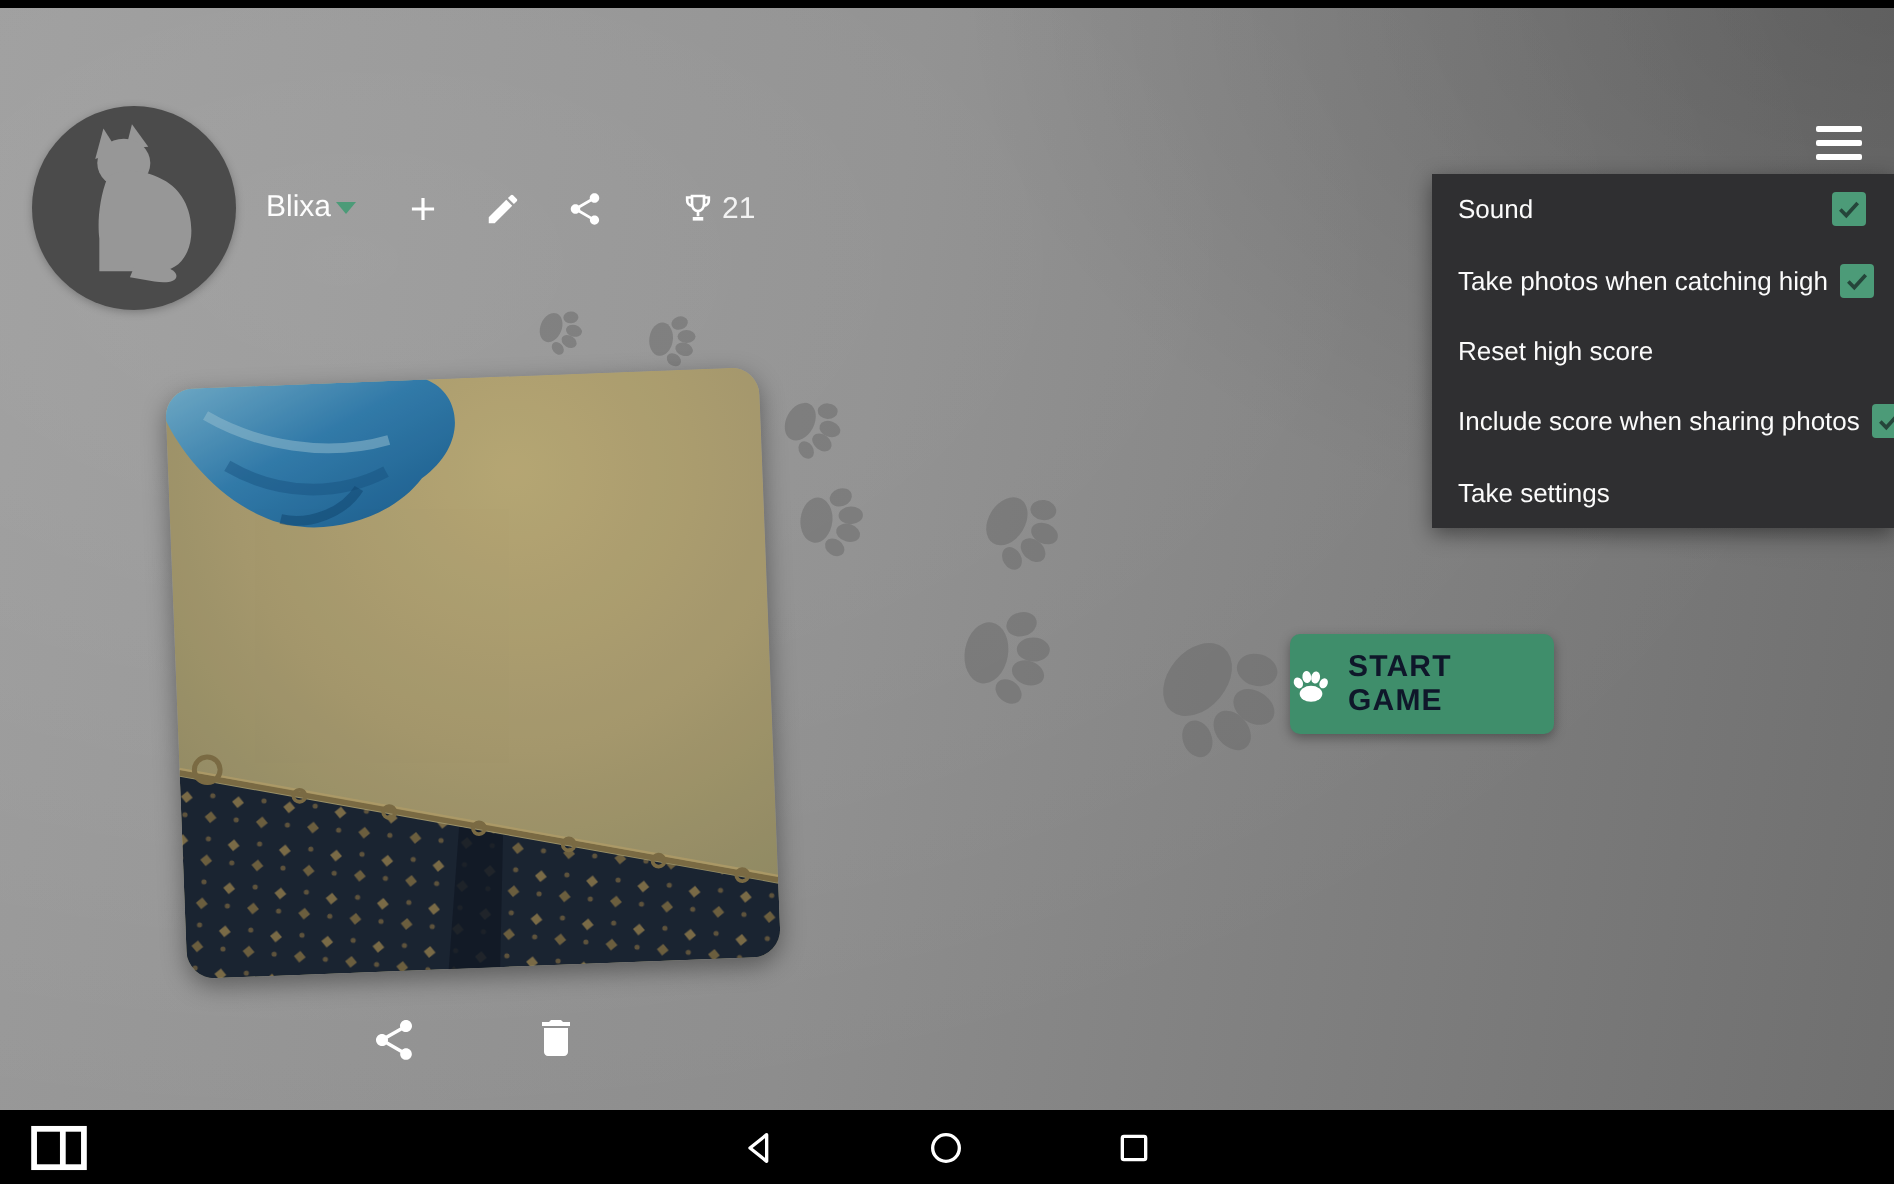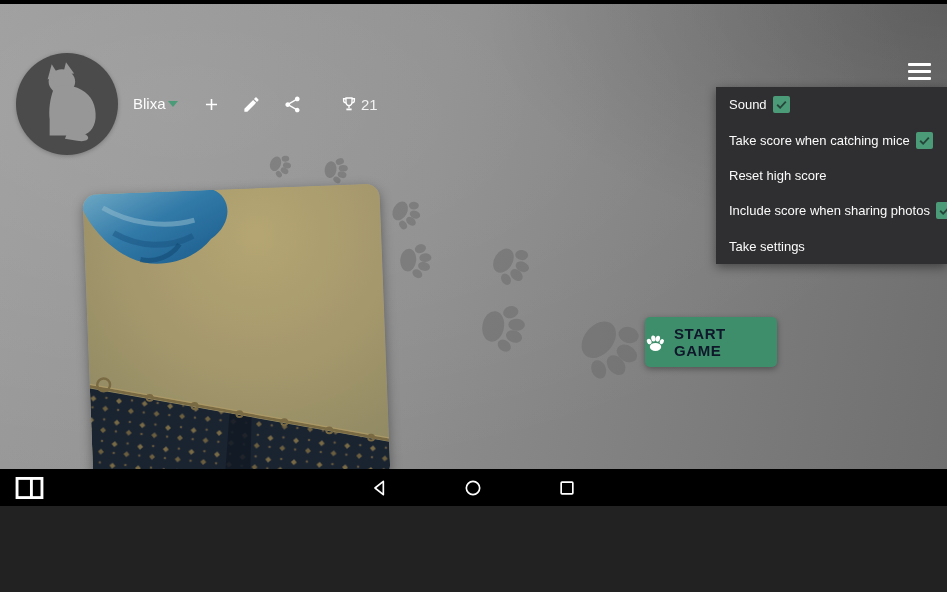--- a/index.html
+++ b/index.html
@@ -1,17 +1,17 @@
 <!DOCTYPE html>
 <html><head>
 <meta charset="utf-8">
 <style>
   html,body{margin:0;padding:0;background:#222;}
   .screen{
-    position:relative;width:947px;height:506px;overflow:hidden;
+    position:relative;width:947px;height:592px;overflow:hidden;
     font-family:"Liberation Sans","DejaVu Sans",sans-serif;
     background:
       radial-gradient(130% 120% at 18% 22%, rgba(255,255,255,0.10), rgba(0,0,0,0) 62%),
       radial-gradient(90% 90% at 100% 0%, rgba(0,0,0,0.18), rgba(0,0,0,0) 55%),
       linear-gradient(98deg,#9a9a9a 0%,#8d8d8d 45%,#6f6f6f 100%);
     color:#fff;
   }
   .top-strip{position:absolute;left:0;top:0;width:100%;height:4px;background:#000;}
 
   
@@ -26,21 +26,21 @@
   .score-group{position:absolute;left:340px;top:92px;height:24px;display:flex;align-items:center;gap:3px;}
   .score-group svg{width:18px;height:18px;}
   .score-num{font-size:15px;color:#f2f2f2;text-align:right;}
 
   
   .hamburger{position:absolute;left:908px;top:63px;width:23px;height:17px;display:flex;
     flex-direction:column;justify-content:space-between;cursor:pointer;}
   .hamburger div{height:3px;background:#fff;border-radius:1px;}
   .menu{position:absolute;left:716px;top:87px;width:231px;height:177px;background:#2f2f31;
     box-shadow:0 3px 10px rgba(0,0,0,.45);display:flex;flex-direction:column;z-index:30;}
-  .menu-item{flex:1;display:flex;align-items:center;justify-content:flex-start;
+  .menu-item{flex:1;display:flex;align-items:center;justify-content:space-between;
     padding:0 14px 0 13px;}
   .menu-label{font-size:13px;color:#fbfbfb;white-space:nowrap;}
   .checkbox{width:17px;height:17px;border-radius:2px;background:#4c9b78;flex:0 0 auto;
     display:flex;align-items:center;justify-content:center;margin-left:6px;}
   .checkbox svg{width:13px;height:13px;}
 
   
   .pawprint{position:absolute;fill:#6c6c6c;opacity:.55;}
 
   
@@ -159,21 +159,21 @@
   <div class="menu">
     <div class="menu-item">
       <span class="menu-label">Sound</span>
       <span class="checkbox">
         <svg viewBox="0 0 24 24">
             <path d="M4 12.5 9.5 18 20 6.5" fill="none" stroke="#25453a" stroke-width="3.4"></path>
           </svg>
       </span>
     </div>
     <div class="menu-item">
-      <span class="menu-label">Take score when catching mice</span>
+      <span class="menu-label">Take photos when catching high</span>
       <span class="checkbox">
         <svg viewBox="0 0 24 24">
             <path d="M4 12.5 9.5 18 20 6.5" fill="none" stroke="#25453a" stroke-width="3.4"></path>
           </svg>
       </span>
     </div>
     <div class="menu-item">
       <span class="menu-label">Reset high score</span>
     </div>
     <div class="menu-item">

